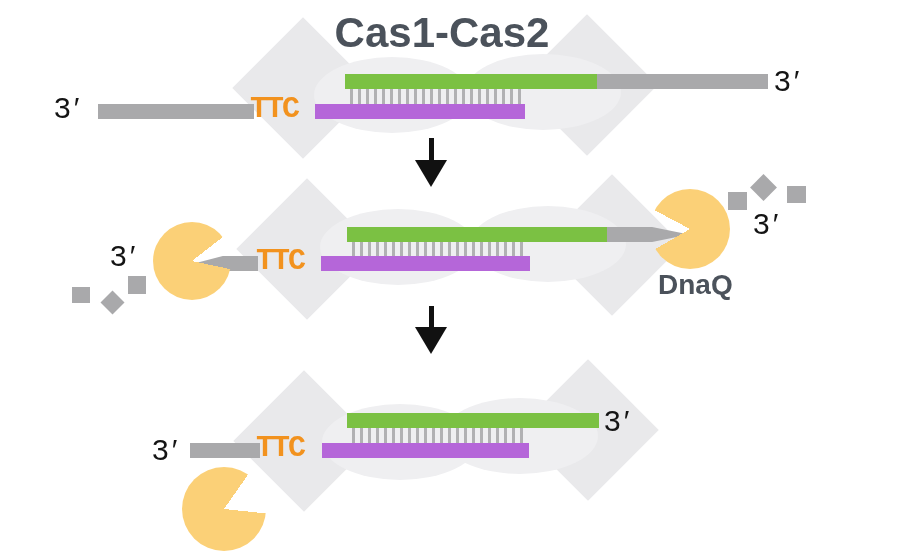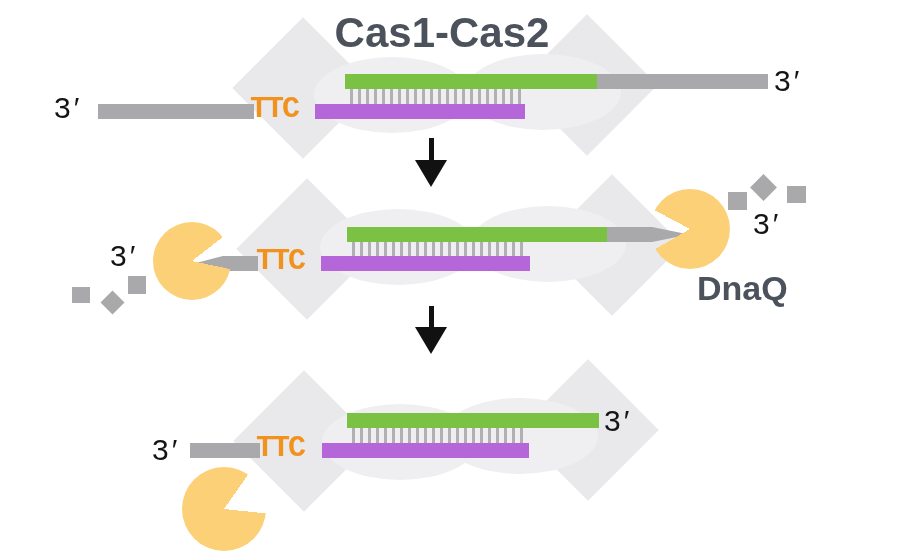--- a/index.html
+++ b/index.html
@@ -27,21 +27,21 @@
     background:conic-gradient(#fbd077 0deg 52deg, rgba(0,0,0,0) 52deg 102deg, #fbd077 102deg 360deg); }
   .pm-right  { width:80px; height:80px;
     background:conic-gradient(#fbd077 0deg 240deg, rgba(0,0,0,0) 240deg 298deg, #fbd077 298deg 360deg); }
   .pm-bottom { width:84px; height:84px;
     background:conic-gradient(#fbd077 0deg 35deg, rgba(0,0,0,0) 35deg 96deg, #fbd077 96deg 360deg); }
   
   .deb-sq  { position:absolute; background:#a9a9ab; }
   .deb-dia { position:absolute; background:#a9a9ab; transform:rotate(45deg); }
   
   .title { position:absolute; font-weight:bold; font-size:42px; color:#4b525b; line-height:1; text-align:center; }
-  .enzyme{ position:absolute; font-weight:bold; font-size:34px; color:#4b525b; line-height:1;margin-left:39px; }
+  .enzyme{ position:absolute; font-weight:bold; font-size:28px; color:#4b525b; line-height:1; }
   .prime { position:absolute; font-size:30px; color:#141414; line-height:1; letter-spacing:3px; white-space:nowrap; }
   .pam   { position:absolute; font-family:"Liberation Mono", monospace; font-weight:bold; font-size:30px;
            color:#f2921e; line-height:1; letter-spacing:-2px; white-space:nowrap; }
   
   .arrow-stem { position:absolute; width:5px; background:#111111; }
   .arrow-head { position:absolute; width:0; height:0;
     border-left:16px solid transparent; border-right:16px solid transparent; border-top:27px solid #111111; }
 </style>
 </head>
 <body>

